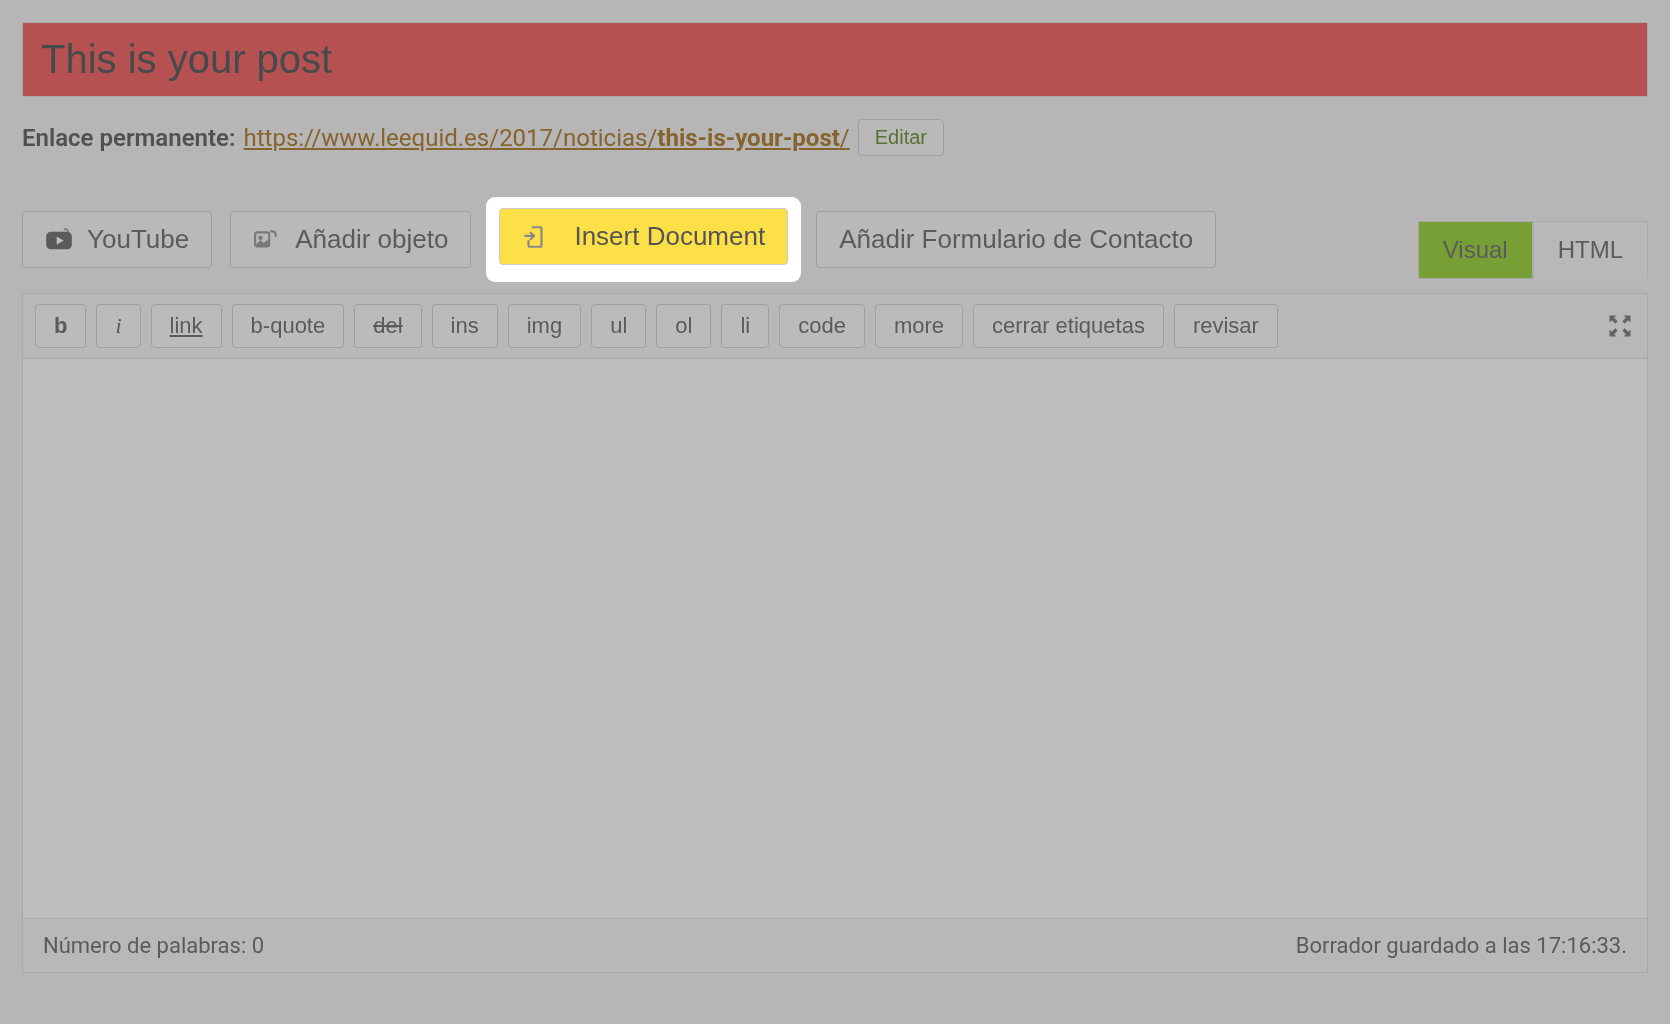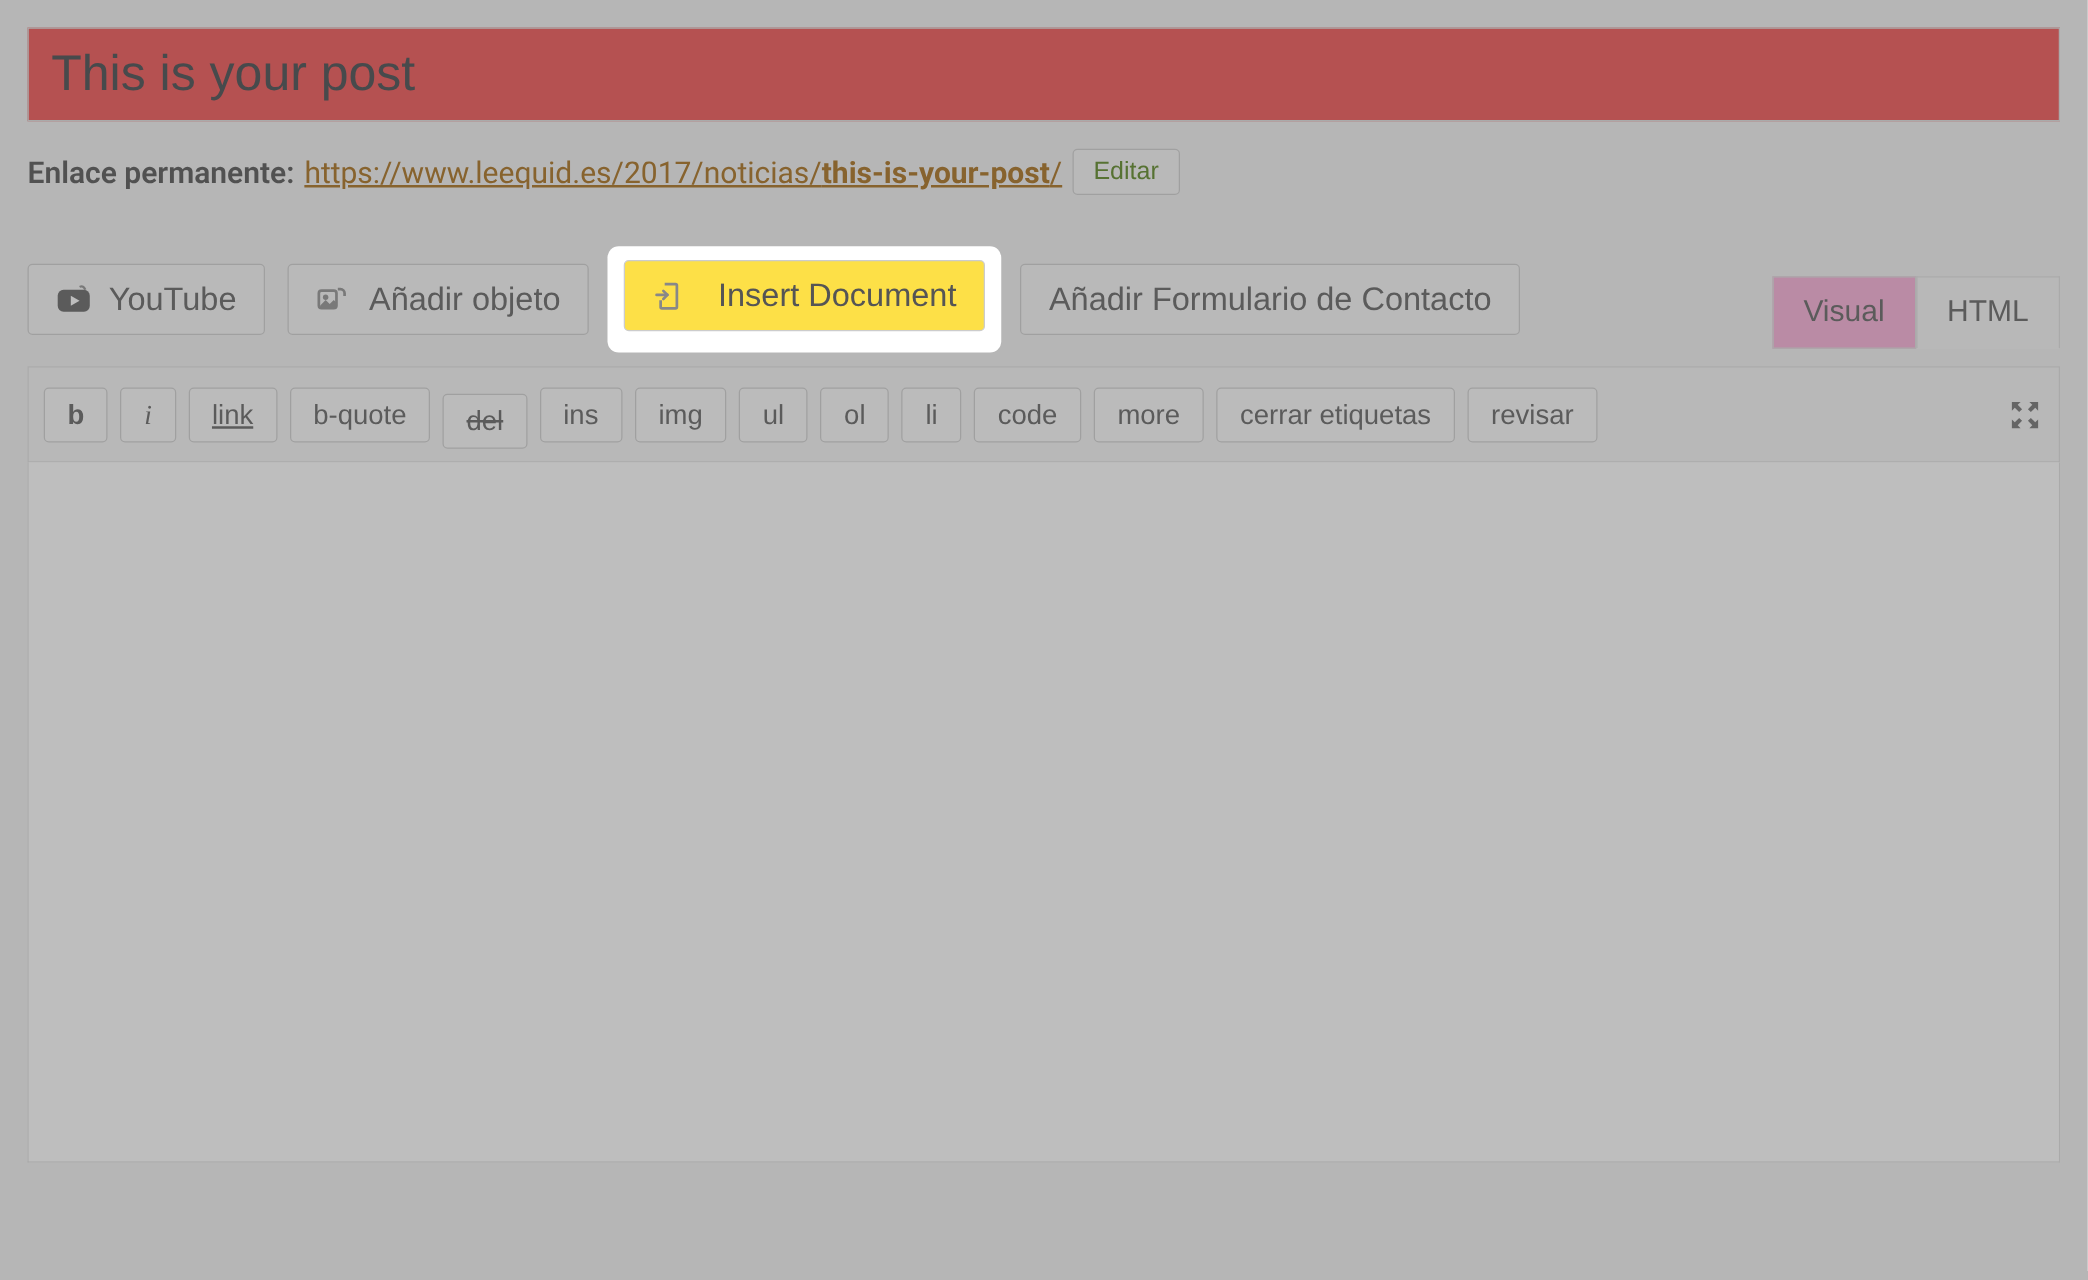--- a/index.html
+++ b/index.html
@@ -92,21 +92,21 @@
     }
     .editor-tabs {
       margin-left: auto;
       display: flex;
       gap: 0;
       align-self: flex-end;
     }
     .editor-tab {
       font-size: 24px;
       padding: 14px 24px;
-      background: #f9a8d4;
+      background: #84cc16;
       border: 1px solid #ddd;
       color: #555;
       cursor: pointer;
     }
     .editor-tab.active {
       background: #f5f5f5;
       border-bottom-color: #f5f5f5;
     }
     .quicktags {
       margin-top: 14px;
@@ -122,21 +122,21 @@
       padding: 8px 18px;
       background: #fafafa;
       border: 1px solid #ccc;
       border-radius: 4px;
       color: #555;
       cursor: pointer;
     }
     .qt-btn.bold { font-weight: 700; }
     .qt-btn.italic { font-style: italic; font-family: serif; }
     .qt-btn.link-s { text-decoration: underline; }
-    .qt-btn.del-s { text-decoration: line-through; margin-top: 11px; }
+    .qt-btn.del-s { text-decoration: line-through; }
     .fullscreen-icon {
       margin-left: auto;
       width: 30px;
       height: 30px;
       cursor: pointer;
       display: flex;
       align-items: center;
       justify-content: center;
       color: #666;
     }
@@ -252,15 +252,19 @@
           <path d="M3 21 h6 l-2 -2 l3 -3 l-2 -2 l-3 3 l-2 -2 z"></path>
           <path d="M21 21 h-6 l2 -2 l-3 -3 l2 -2 l3 3 l2 -2 z"></path>
         </svg>
     </span>
   </div>
 
   <div class="editor-body">
     <textarea class="editor-textarea" style=""></textarea>
   </div>
 
+  <div class="status-bar">
+    <span>Número de palabras: 0</span>
+    <span>Borrador guardado a las 17:16:33.</span>
+  </div>
 </div>
 
 <div class="dimmer"></div>
 
 </body></html>

